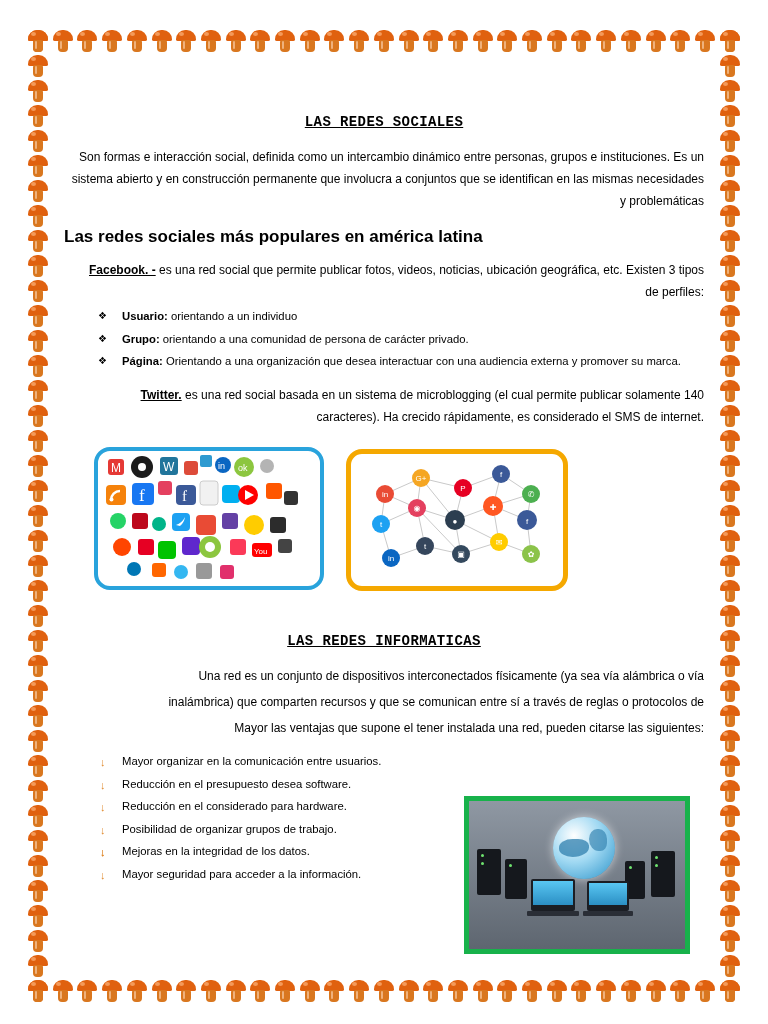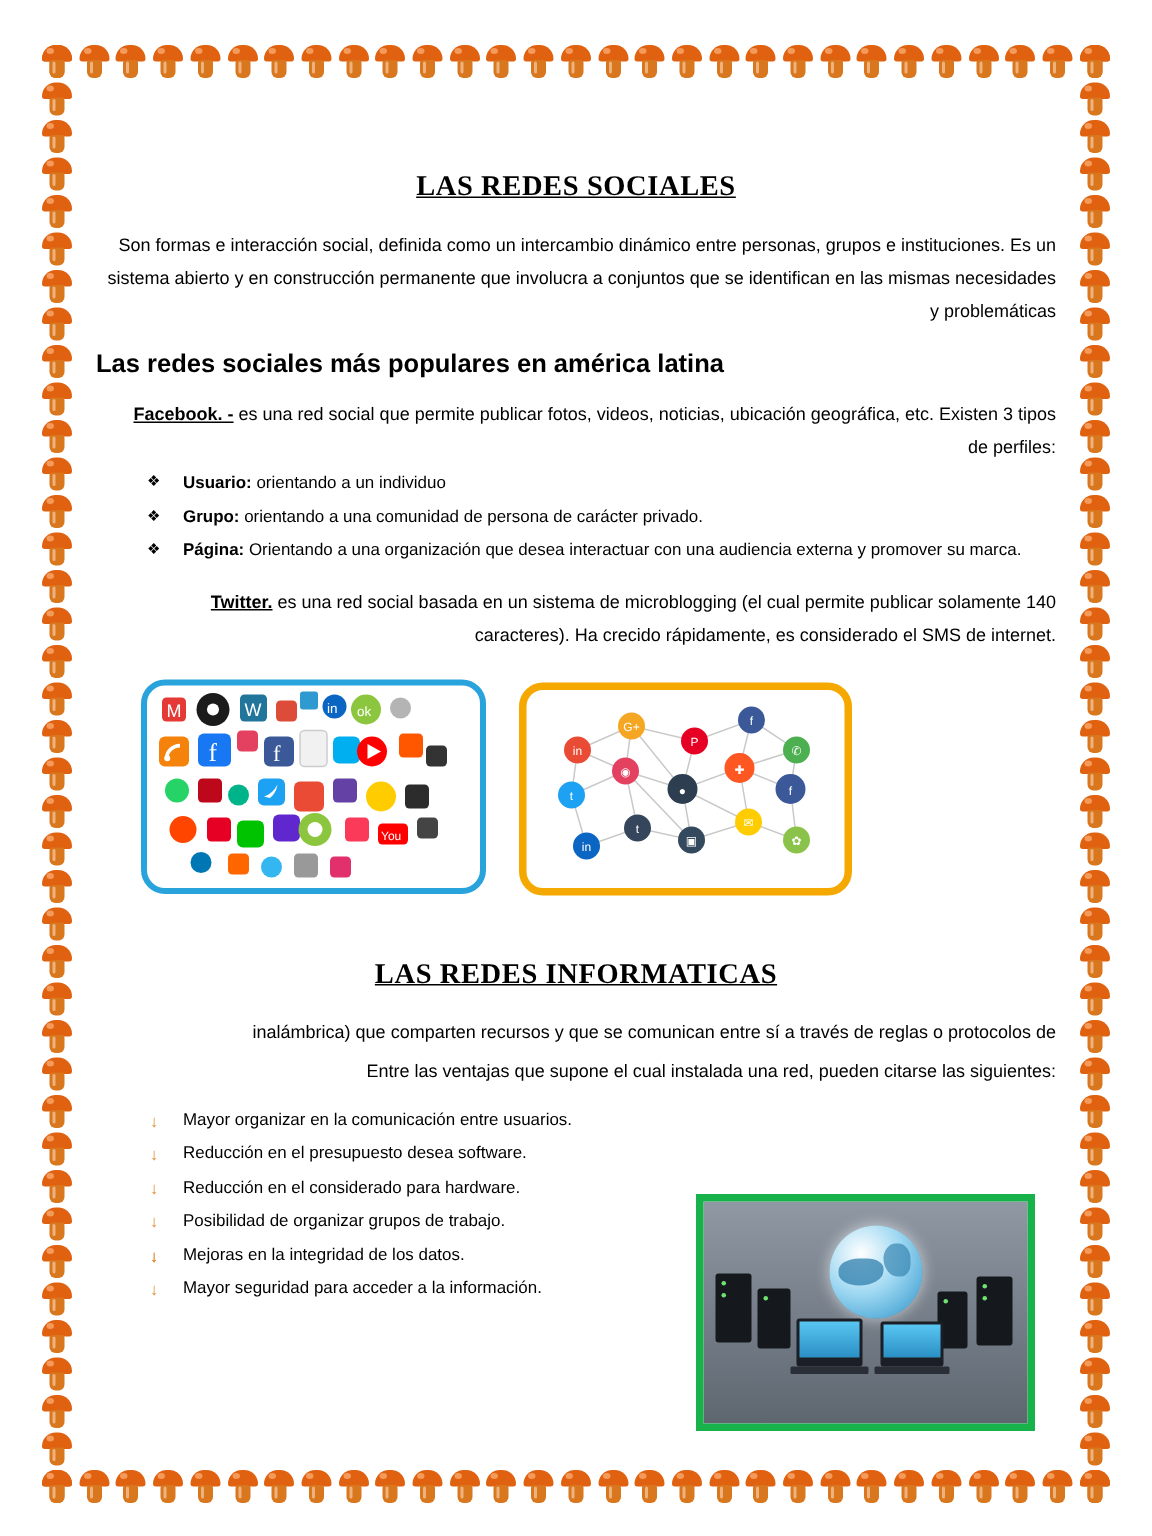--- a/index.html
+++ b/index.html
@@ -78,28 +78,28 @@
   
   .doc {
     position: absolute;
     top: 62px;
     left: 64px;
     width: 640px;
     height: 900px;
   }
 
   h1.title {
-    font-size: 19px;
+    font-size: 14px;
     font-weight: bold;
     text-align: center;
     text-decoration: underline;
     letter-spacing: 0.4px;
     margin: 52px 0 16px 0;
     font-variant: small-caps;
-    font-family: Liberation Serif, serif;
+    font-family: Liberation Mono, monospace;
   }
   h1.title.second { margin-top: 36px; }
 
   p.para {
     font-size: 12px;
     line-height: 1.85;
     margin: 0 0 12px 0;
     text-align: right;
   }
   p.tight { margin-bottom: 4px; }
@@ -945,22 +945,23 @@
           <text x="110" y="103">▣</text>
           <text x="148" y="91">✉</text>
           <text x="180" y="103">✿</text>
         </g>
       </svg>
     </div>
   </div>
 
   <h1 class="title second">LAS REDES INFORMATICAS</h1>
 
+  <p class="para tight">Una red es un conjunto de dispositivos interconectados físicamente (ya sea vía alámbrica o vía</p>
   <p class="para tight"> inalámbrica) que comparten recursos y que se comunican entre sí a través de reglas o protocolos de</p>
-  <p class="para">Entre las ventajas que supone el cual instalada una red, pueden citarse las siguientes:</p>
+  <p class="para">Mayor las ventajas que supone el tener instalada una red, pueden citarse las siguientes:</p>
 
   <ul class="arrow-list">
     <li>
       <span class="marker">↓</span>
       <span>Mayor organizar en la comunicación entre usuarios.</span>
     </li>
     <li>
       <span class="marker">↓</span>
       <span>Reducción en el presupuesto desea software.</span>
     </li>

